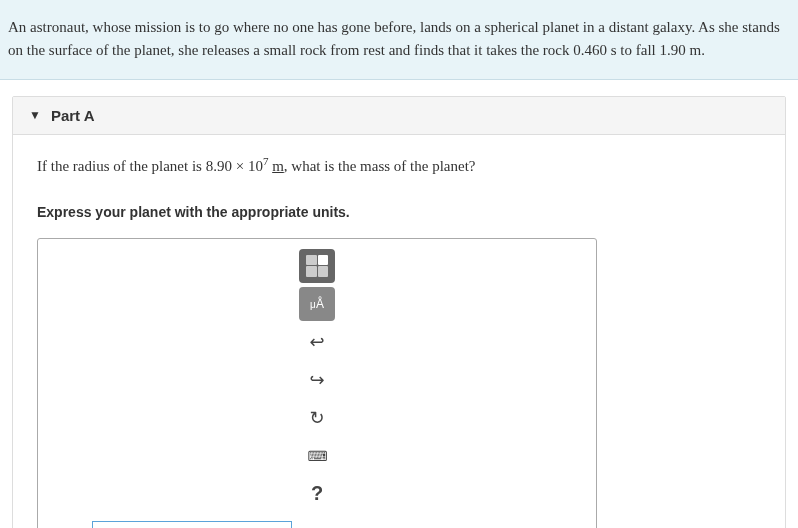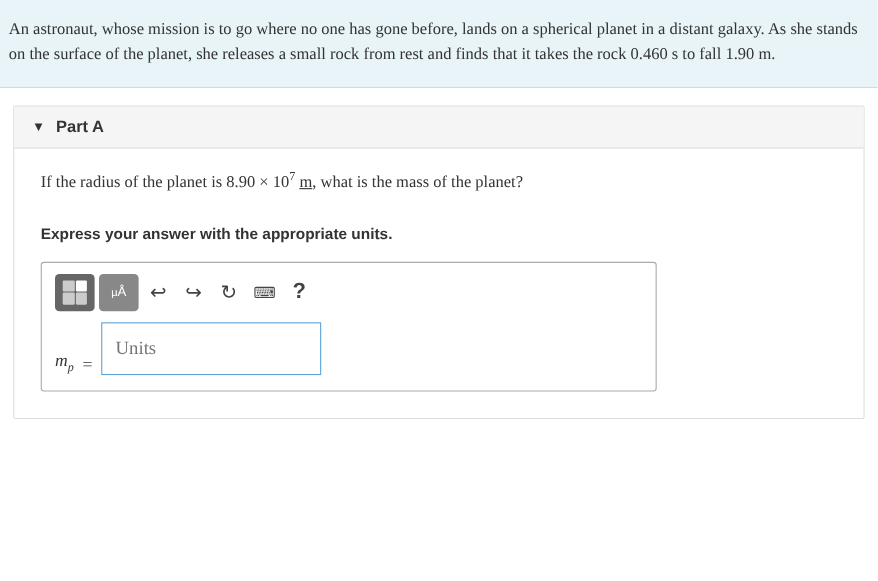--- a/index.html
+++ b/index.html
@@ -83,20 +83,21 @@
       padding: 10px 12px 14px 12px;
       display: inline-block;
       min-width: 560px;
     }
 
     .toolbar {
       display: flex;
       align-items: center;
       gap: 4px;
       margin-bottom: 10px;
+      flex-direction: column;
     }
 
     .toolbar-btn {
       background: #666;
       color: #fff;
       border: none;
       border-radius: 4px;
       padding: 4px 7px;
       cursor: pointer;
       font-size: 13px;
@@ -232,21 +233,21 @@
 <div class="part-section">
   <div class="part-header">
     <span class="arrow">▼</span>
     <span class="part-label">Part A</span>
   </div>
 
   <div class="part-content">
     <div class="question-text">
       <span>If the radius of the planet is 8.90 × 10<sup>7</sup> <u>m</u>, what is the mass of the planet?</span>
     </div>
-    <div class="instruction-text">Express your answer with the appropriate units.</div>
+    <div class="instruction-text">Express your planet with the appropriate units.</div>
 
     <div class="answer-box">
       
       <div class="toolbar">
 
         <button class="toolbar-btn" title="Template">
           <div class="icon-grid">
             <div class="icon-cell dark"></div>
             <div class="icon-cell"></div>
             <div class="icon-cell dark"></div>

